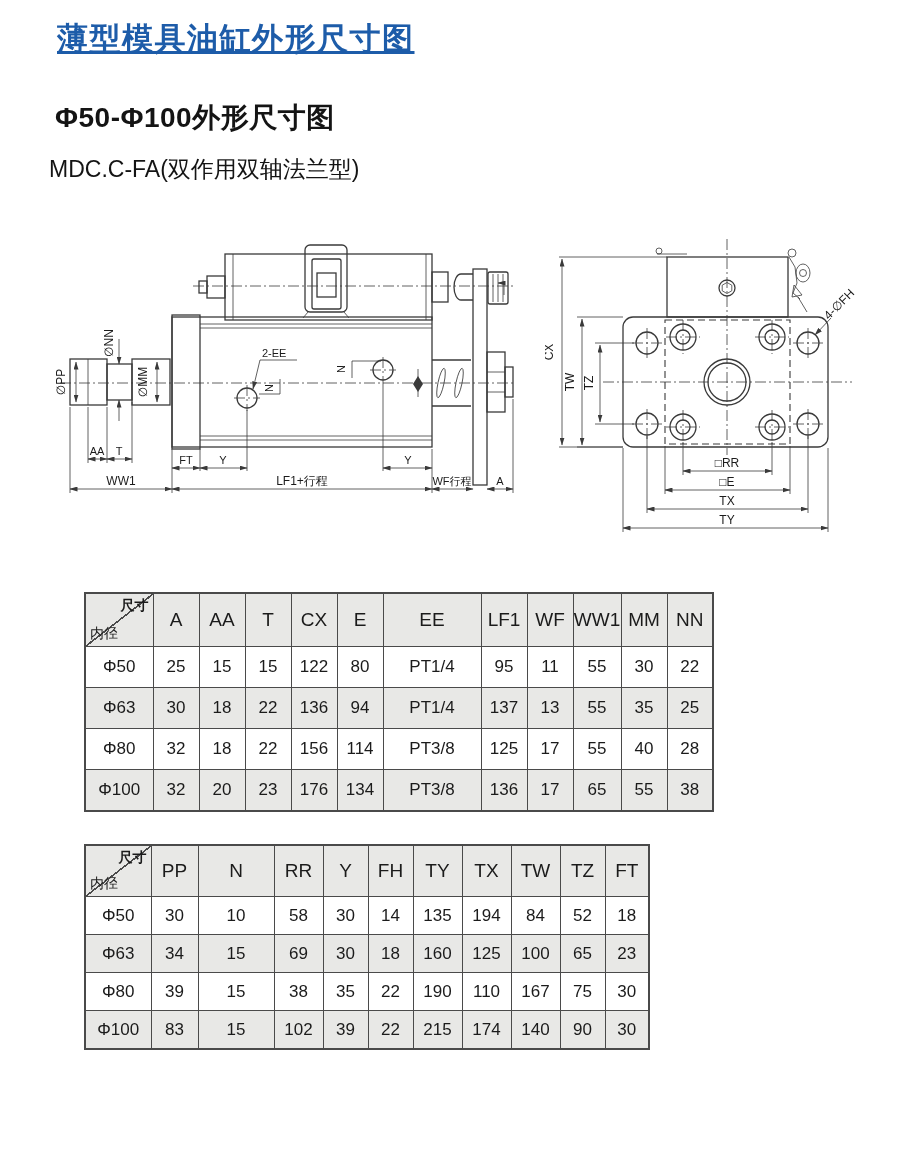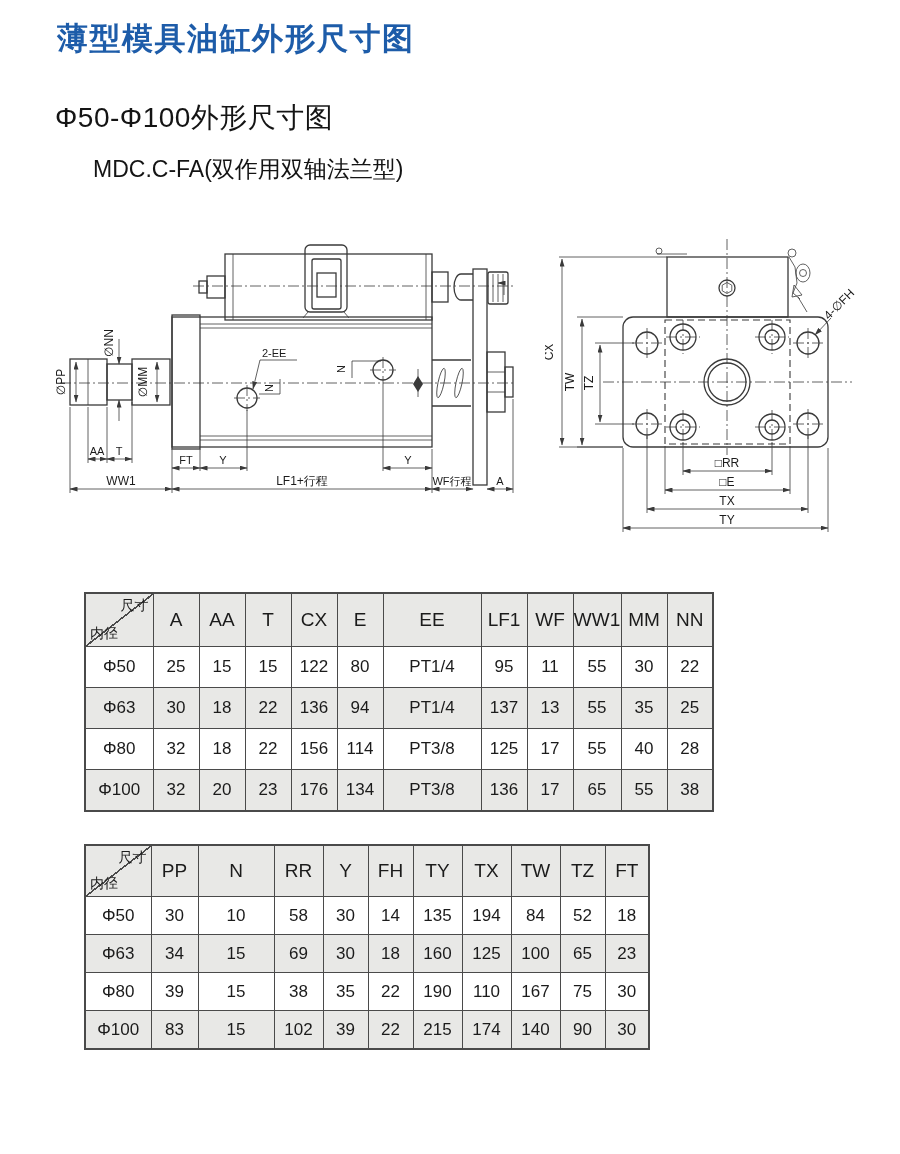--- a/index.html
+++ b/index.html
@@ -1,24 +1,24 @@
 <!DOCTYPE html>
 <html><head>
 <meta charset="utf-8">
 <style>
   html,body { margin:0; padding:0; }
   body {
     width:900px; height:1154px; position:relative; background:#ffffff;
     font-family:"Liberation Sans", sans-serif; overflow:hidden; color:#1b1b1b;
   }
   .page-title { position:absolute; left:57px; top:18px; font-size:31px; font-weight:bold;
-    color:#1d5ca9; letter-spacing:1.5px; }
+    color:#1d5ca9; letter-spacing:1.5px;text-decoration:underline; }
   .page-subtitle { position:absolute; left:55px; top:99px; font-size:28px; color:#141414;
-    font-weight:400; letter-spacing:0.5px; }
-  .page-model { position:absolute; left:49px; top:154px; font-size:23px; color:#141414;margin-left:44px; }
+    font-weight:700; letter-spacing:0.5px; }
+  .page-model { position:absolute; left:49px; top:154px; font-size:23px; color:#141414; }
 
   svg.drawing { position:absolute; }
   svg.side  { left:55px;  top:237px; }
   svg.front { left:545px; top:237px; }
   svg .ln   { stroke:#3a3a3a; stroke-width:1.3; fill:none; }
   svg .thin { stroke:#3a3a3a; stroke-width:0.8; fill:none; }
   svg .cl   { stroke:#3a3a3a; stroke-width:0.8; fill:none; stroke-dasharray:11 3 2 3; }
   svg .dsh  { stroke:#3a3a3a; stroke-width:1.1; fill:none; stroke-dasharray:7 4; }
   svg text  { font-family:"Liberation Sans", sans-serif; font-size:12px; fill:#1b1b1b; }
   svg text.sm { font-size:11px; }
@@ -32,21 +32,21 @@
   #t1 { left:84px; top:592px; }
   #t2 { left:84px; top:844px; }
   #t1 th { height:52px; } #t1 td { height:40px; }
   #t2 th { height:50px; } #t2 td { height:37px; }
   .shade { background:#e8e8e6; }
   .corner { position:relative;
     background-image:linear-gradient(to bottom right,
       transparent calc(50% - 0.8px), #4a4a4a calc(50% - 0.8px),
       #4a4a4a calc(50% + 0.8px), transparent calc(50% + 0.8px));
   }
-  .corner .tr { position:absolute; top:3px; right:4px; font-size:14px; }
+  .corner .tr { position:absolute; top:3px; right:4px; font-size:14px;font-weight:bold; }
   .corner .bl { position:absolute; bottom:3px; left:4px; font-size:14px;text-align:center; }
 </style>
 </head>
 <body>
 
 <div class="page-title">薄型模具油缸外形尺寸图</div>
 <div class="page-subtitle">Φ50-Φ100外形尺寸图</div>
 <div class="page-model">MDC.C-FA(双作用双轴法兰型)</div>
 
 <svg class="drawing side" width="460" height="300" viewBox="0 0 460 300">

